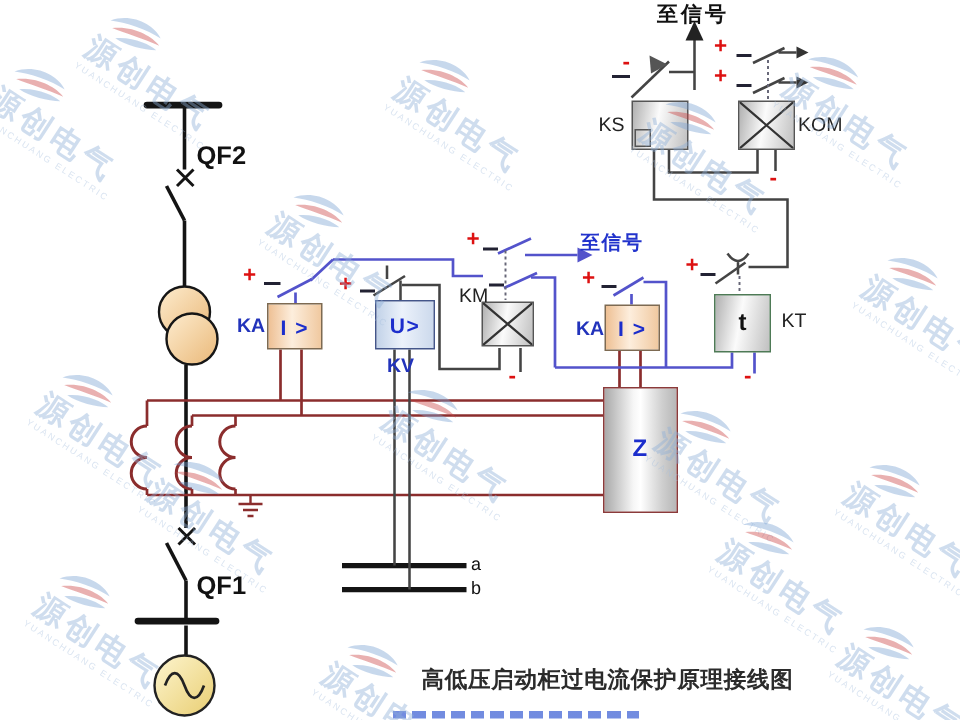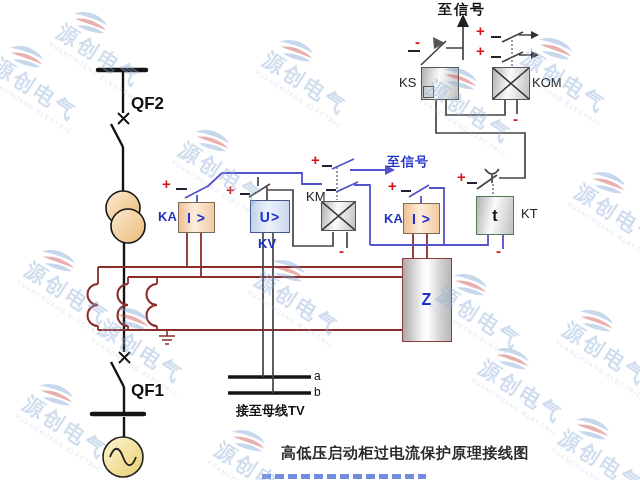--- a/index.html
+++ b/index.html
@@ -202,21 +202,20 @@
   <span class="lbl lbl-q" style="left:131px;top:381px;">QF1</span>
   <span class="lbl lbl-blue" style="left:158px;top:209px;">KA</span>
   <span class="lbl lbl-blue" style="left:243px;top:236px;margin-left:15px;">KV</span>
   <span class="lbl" style="left:306px;top:189px;">KM</span>
   <span class="lbl lbl-blue" style="left:384px;top:211px;">KA</span>
   <span class="lbl" style="left:521px;top:206px;">KT</span>
   <span class="lbl" style="left:399px;top:75px;">KS</span>
   <span class="lbl" style="left:532px;top:75px;">KOM</span>
   <span class="lbl sig-top" style="left:438px;top:1px;">至信号</span>
   <span class="lbl sig-mid" style="left:387px;top:153px;">至信号</span>
-  <span class="lbl tv-lbl" style="left:236px;top:402px;">接至母线TV</span>
   <span class="lbl ab" style="left:314px;top:369px;">a</span>
   <span class="lbl ab" style="left:314px;top:385px;">b</span>
 
   <span class="pm" style="left:162px;top:176px;">+</span>
   <span class="pm" style="left:226px;top:182px;">+</span>
   <span class="pm" style="left:311px;top:152px;">+</span>
   <span class="pm" style="left:388px;top:178px;">+</span>
   <span class="pm" style="left:457px;top:169px;">+</span>
   <span class="pm" style="left:476px;top:23px;">+</span>
   <span class="pm" style="left:476px;top:43px;">+</span>

